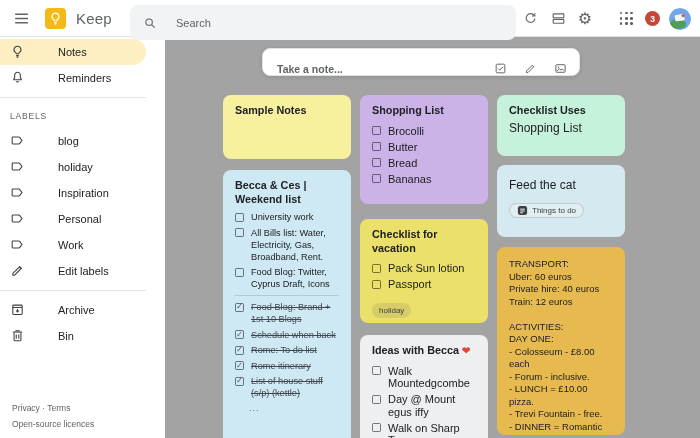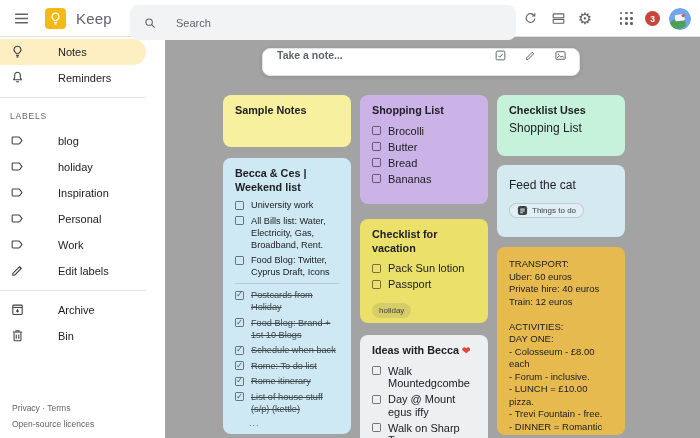--- a/index.html
+++ b/index.html
@@ -33,21 +33,21 @@
   .nav-label { margin-left:12px; font-size:11px; color:#202124;padding-left:20px; }
   .side-div { height:1px; background:#e4e4e4; width:146px; margin:6px 0; }
   .labels-header { height:24px; display:flex; align-items:center; padding-left:10px; font-size:8.5px;
     color:#5f6368; letter-spacing:.8px; }
   .side-footer { position:absolute; left:12px; bottom:6px; font-size:8.5px; color:#5f6368; line-height:16px; }
   .side-footer a { color:#5f6368; text-decoration:none; cursor:pointer; }
 
   
   .composer { position:absolute; left:262px; top:48px; width:318px; height:28px; background:#fff;
     border:1px solid #e3e3e3; border-radius:8px; box-shadow:0 1px 4px rgba(0,0,0,.13);
-    display:flex; align-items:flex-start; z-index:5; }
+    display:flex; align-items:flex-end; z-index:5; }
   .composer-text { margin-left:14px; font-size:10.5px; color:#5f6368; font-weight:bold; cursor:text; }
   .composer-icons { margin-left:auto; margin-right:12px; display:flex; gap:17px; color:#5f6368; }
 
   
   .col { position:absolute; top:95px; width:128px; }
   .col1 { left:223px; } .col2 { left:360px; } .col3 { left:497px; }
   .card { border-radius:8px; padding:9px 12px 8px 12px; overflow:hidden; position:relative; cursor:pointer; }
   .card-title { font-size:10.8px; font-weight:bold; color:#202124; line-height:13.5px; }
   .card-body { font-size:9.5px; color:#202124; line-height:12.5px; white-space:pre-line; }
   .card-body.lg { font-size:12px; line-height:15px; }
@@ -279,44 +279,40 @@
               <rect x="3.5" y="5" width="17" height="14" rx="1.5"></rect>
               <circle cx="8.3" cy="9.8" r="1.3" fill="currentColor" stroke="none"></circle>
               <path d="M5.5 16.5l4.3-4.3 3 3 2.4-2.4 3.3 3.3"></path>
             </svg>
         </span>
       </span>
     </span>
   </div>
 
   <div class="col col1">
-    <div class="card" style="height: 52px; margin-bottom: 11px; background-color: rgb(247, 240, 158);">
+    <div class="card" style="height: 64px; margin-bottom: 11px; background-color: rgb(247, 240, 158);">
       <div class="card-title">Sample Notes</div>
     </div>
 
     <div class="card dense" style="height: 276px; background-color: rgb(206, 233, 243);">
       <div class="card-title">Becca &amp; Ces | Weekend list</div>
       <div class="cl">
         <div class="cl-item">
             <span class="cbx"></span>
             <span class="cl-text">University work</span>
           </div>
         <div class="cl-item">
             <span class="cbx"></span>
             <span class="cl-text">All Bills list: Water, Electricity, Gas, Broadband, Rent.</span>
           </div>
         <div class="cl-item">
             <span class="cbx"></span>
             <span class="cl-text">Food Blog: Twitter, Cyprus Draft, Icons</span>
           </div>
         <div class="card-divider"></div>
-        <div class="cl-item">
-            <span class="cbx on"></span>
-            <span class="cl-text strike">Postcards from Holiday</span>
-          </div>
         <div class="cl-item">
             <span class="cbx on"></span>
             <span class="cl-text strike">Food Blog: Brand + 1st 10 Blogs</span>
           </div>
         <div class="cl-item">
             <span class="cbx on"></span>
             <span class="cl-text strike">Schedule when back</span>
           </div>
         <div class="cl-item">
             <span class="cbx on"></span>

